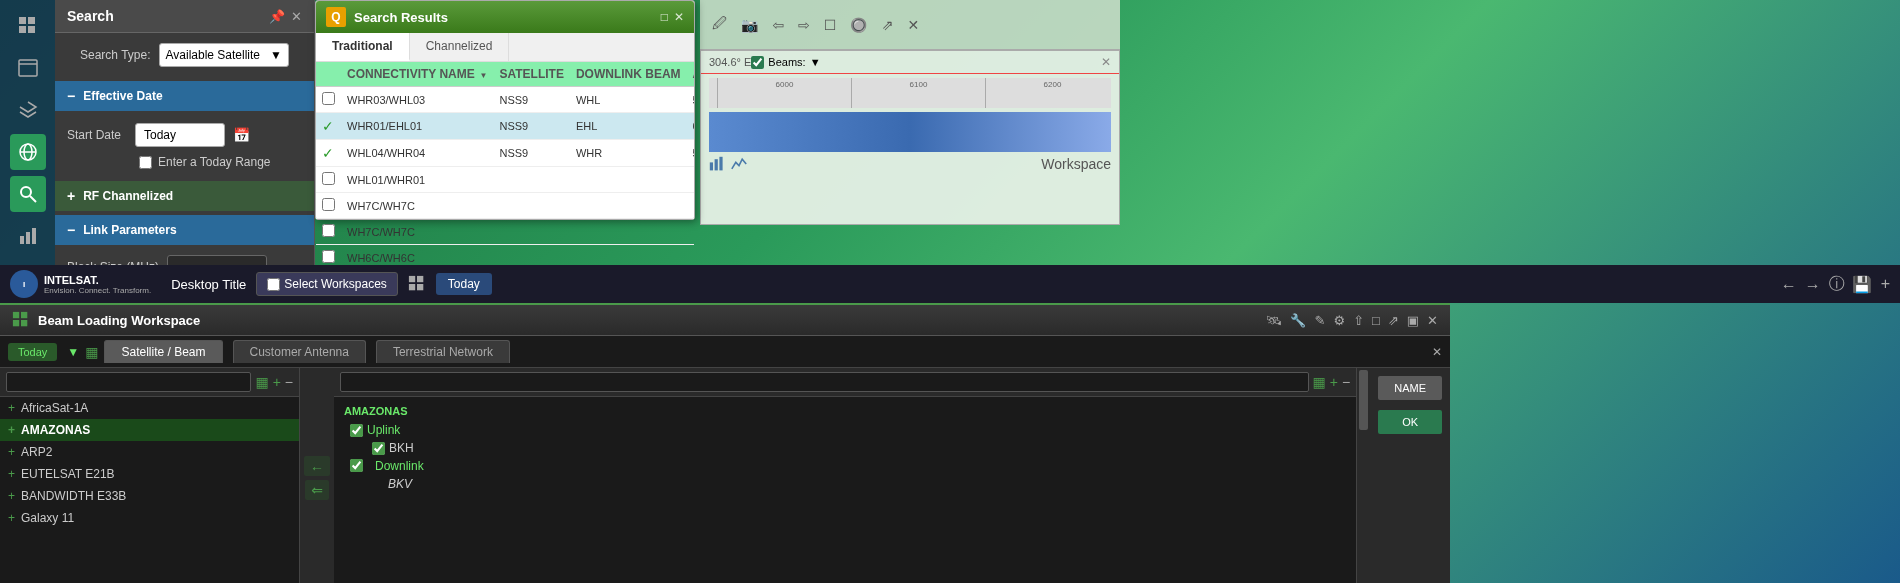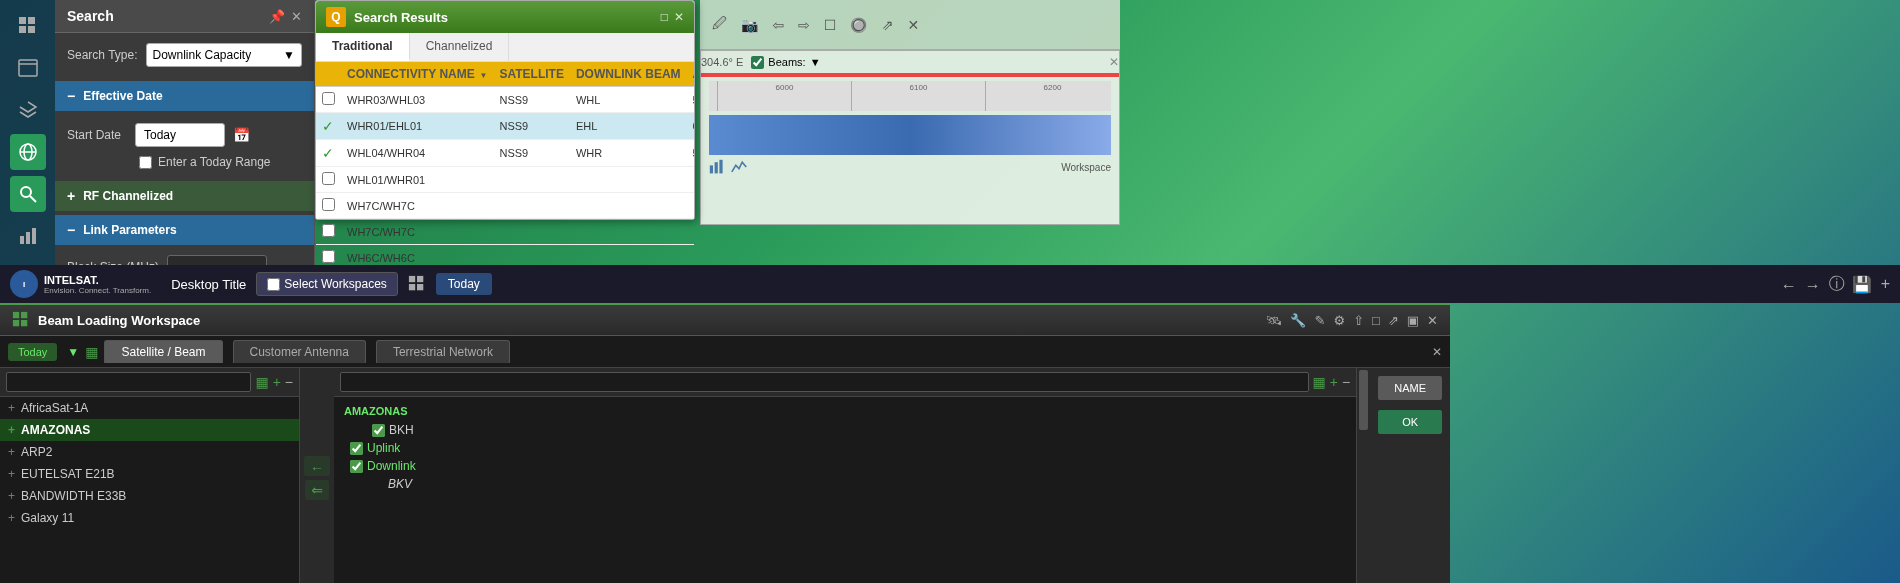--- a/index.html
+++ b/index.html
@@ -35,21 +35,21 @@
     .panel-header {
       background: #4a4a4a; padding: 8px 12px;
       display: flex; align-items: center; justify-content: space-between;
       border-bottom: 1px solid #666;
     }
     .panel-title { color: white; font-size: 14px; font-weight: bold; }
     .panel-header-icons { display: flex; gap: 6px; align-items: center; }
     .panel-header-icons span { color: #aaa; cursor: pointer; font-size: 13px; }
 
     .search-type-row {
-      display: flex; align-items: center; padding: 10px 12px; gap: 8px;
+      display: flex; align-items: center; padding: 10px 25px; gap: 8px;
     }
     .search-type-label { color: #ccc; white-space: nowrap; }
     .search-type-select {
       flex: 1; background: white; border: 1px solid #aaa; padding: 4px 6px;
       border-radius: 3px; display: flex; align-items: center; justify-content: space-between;
       cursor: pointer;
     }
     .search-type-select span { font-size: 12px; }
 
     .section-bar {
@@ -107,21 +107,21 @@
     .results-tabs { display: flex; border-bottom: 1px solid #ddd; background: #f0f0f0; }
     .results-tab {
       padding: 6px 16px; cursor: pointer; border-right: 1px solid #ddd;
       font-size: 12px; color: #555;
     }
     .results-tab.active { background: white; color: #333; border-bottom: 2px solid white; font-weight: bold; }
 
     .results-table { width: 100%; overflow-y: auto; }
     table { width: 100%; border-collapse: collapse; }
     th {
-      background: #eab308; padding: 5px 6px; text-align: center;
+      background: #86efac; padding: 5px 6px; text-align: center;
       font-size: 10px; color: #555; border-bottom: 1px solid #ccc;
       white-space: nowrap;
     }
     td { padding: 5px 6px; border-bottom: 1px solid #eee; font-size: 11px; color: #333; }
     tr.selected { background: #cce8f0; }
     .check-col { width: 20px; }
     .check-green { color: #2a9a2a; font-size: 14px; }
     .sort-arrow { font-size: 8px; margin-left: 2px; }
 
     
@@ -303,21 +303,21 @@
     <span class="panel-title">Search</span>
     <div class="panel-header-icons">
       <span>📌</span>
       <span>✕</span>
     </div>
   </div>
 
   <div class="search-type-row">
     <span class="search-type-label">Search Type:</span>
     <div class="search-type-select">
-      <span>Downlink Capacity</span>
+      <span>Available Satellite</span>
       <span>▼</span>
     </div>
   </div>
 
   <div class="section-bar">
     <span class="icon">−</span>
     <span class="label">Effective Date</span>
   </div>
   <div class="section-content">
     <div class="date-row">
@@ -529,21 +529,21 @@
   <span class="toolbar-icon">📷</span>
   <span class="toolbar-icon">⇦</span>
   <span class="toolbar-icon">⇨</span>
   <span class="toolbar-icon">☐</span>
   <span class="toolbar-icon">🔘</span>
   <span class="toolbar-icon">⇗</span>
   <span class="toolbar-icon">✕</span>
 </div>
 
 <div class="workspace-panel">
-  <div style="display:flex; align-items:center; padding:4px 0; border-bottom:4px solid #ef4444; gap:8px;">
+  <div style="display:flex; align-items:center; padding:4px 8px; border-bottom:1px solid #ef4444; ">
     <span style="font-size:11px; color:#555;">304.6° E</span>
     <div style="display:flex; align-items:center; gap:4px;">
       <input type="checkbox" class="beams-checkbox" checked="" style="">
       <span style="font-size:11px;">Beams:</span>
       <span style="font-size:11px; cursor:pointer;">▼</span>
     </div>
     <span style="margin-left:auto; cursor:pointer; color:#888;">✕</span>
   </div>
   <div class="ruler-area">
     <div class="ruler-marks">
@@ -555,21 +555,21 @@
   <div class="spectrum-bar"></div>
   <div style="display:flex; align-items:center; padding:4px 8px; gap:6px;">
     <svg width="16" height="16" viewBox="0 0 20 20">
         <rect x="1" y="8" width="4" height="10" fill="#4a7aaa"></rect>
         <rect x="7" y="4" width="4" height="14" fill="#4a7aaa"></rect>
         <rect x="13" y="1" width="4" height="17" fill="#4a7aaa"></rect>
       </svg>
     <svg width="16" height="16" viewBox="0 0 20 20">
         <polyline points="1,16 6,8 10,12 14,4 19,10" fill="none" stroke="#4a7aaa" stroke-width="2"></polyline>
       </svg>
-    <span style="font-size:10px; margin-left:auto; color:#555;">Workspace</span>
+    <span style="font-size:14px; margin-left:auto; color:#555;">Workspace</span>
   </div>
 </div>
 
 <div class="bottom-bar">
   <div class="intelsat-logo">
     <div class="intelsat-circle">I</div>
     <div>
       <div class="intelsat-text">INTELSAT.</div>
       <div class="intelsat-subtitle">Envision. Connect. Transform.</div>
     </div>
@@ -683,29 +683,29 @@
 
     <div class="beam-right">
       <div class="beam-search-row">
         <input class="beam-search-input" type="text" style="">
         <span class="filter-icon">▦</span>
         <span style="color:#4a9a4a; font-size:14px; cursor:pointer;">+</span>
         <span style="color:#aaa; font-size:14px; cursor:pointer;">−</span>
       </div>
       <div class="beam-right-list">
         <div class="beam-right-item category">AMAZONAS</div>
+        <div class="beam-right-item" style="display:flex; align-items:center; gap:4px; padding-left:12px;">
+          <input type="checkbox" checked="" style="accent-color: rgb(74, 154, 74);">
+          <span style="color:#6ae86a;">Uplink</span>
+        </div>
         <div class="beam-right-item subsub" style="display:flex; align-items:center; gap:4px;">
           <input type="checkbox" checked="" style="accent-color: rgb(74, 154, 74);">
           <span style="color:#ccc;">BKH</span>
         </div>
-        <div class="beam-right-item" style="display:flex; align-items:center; gap:4px; padding-left:12px;">
-          <input type="checkbox" checked="" style="accent-color: rgb(74, 154, 74);">
-          <span style="color:#6ae86a;">Uplink</span>
-        </div>
-        <div class="beam-right-item" style="display:flex; align-items:center; gap:4px; padding-left:12px;">
+        <div class="beam-right-item" style="display:flex; align-items:flex-start; gap:12px; padding-left:12px;">
           <input type="checkbox" checked="" style="accent-color: rgb(74, 154, 74);">
           <span style="color:#6ae86a;">Downlink</span>
         </div>
         <div class="beam-right-item subsub" style="display:flex; align-items:center; gap:4px;">
           <span style="color:#ccc; padding-left:16px;font-style:italic;">BKV</span>
         </div>
       </div>
     </div>
 
     <div class="beam-scrollbar">

